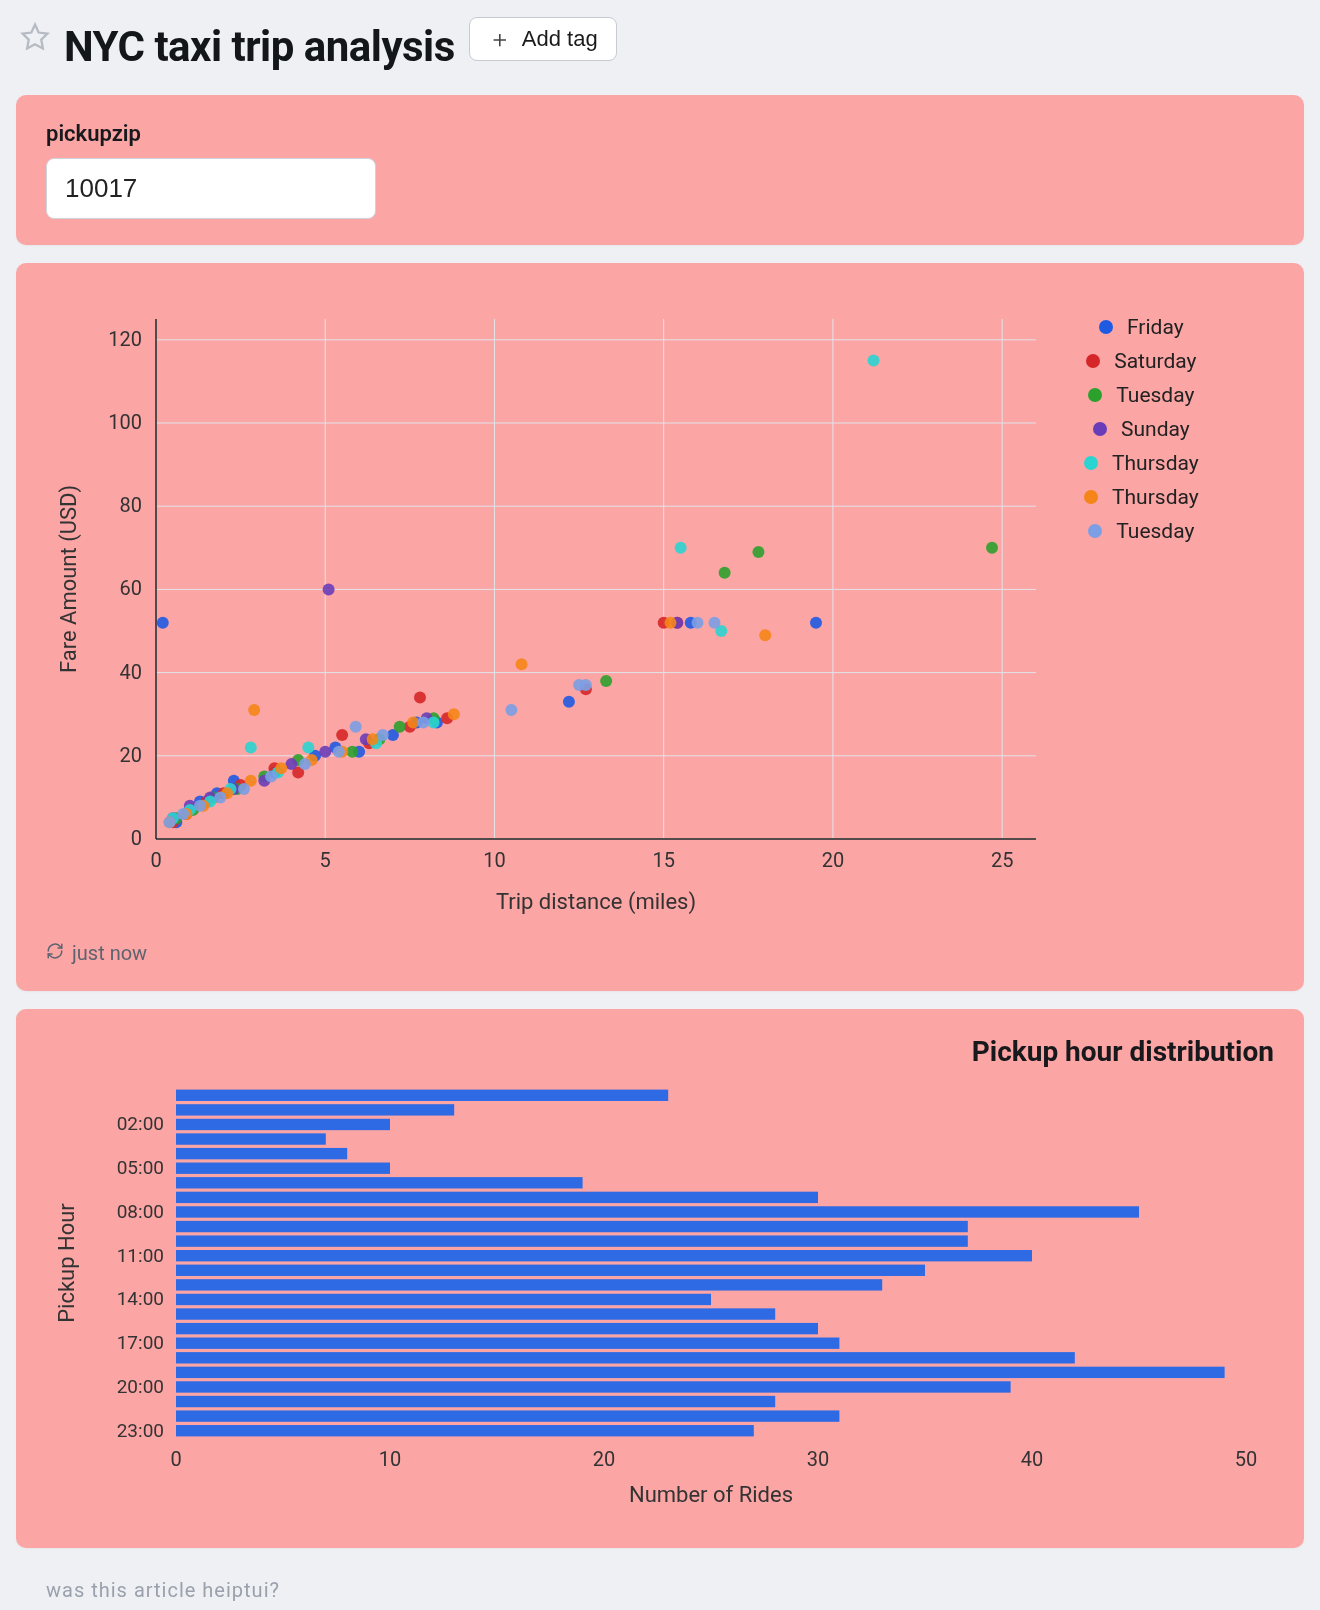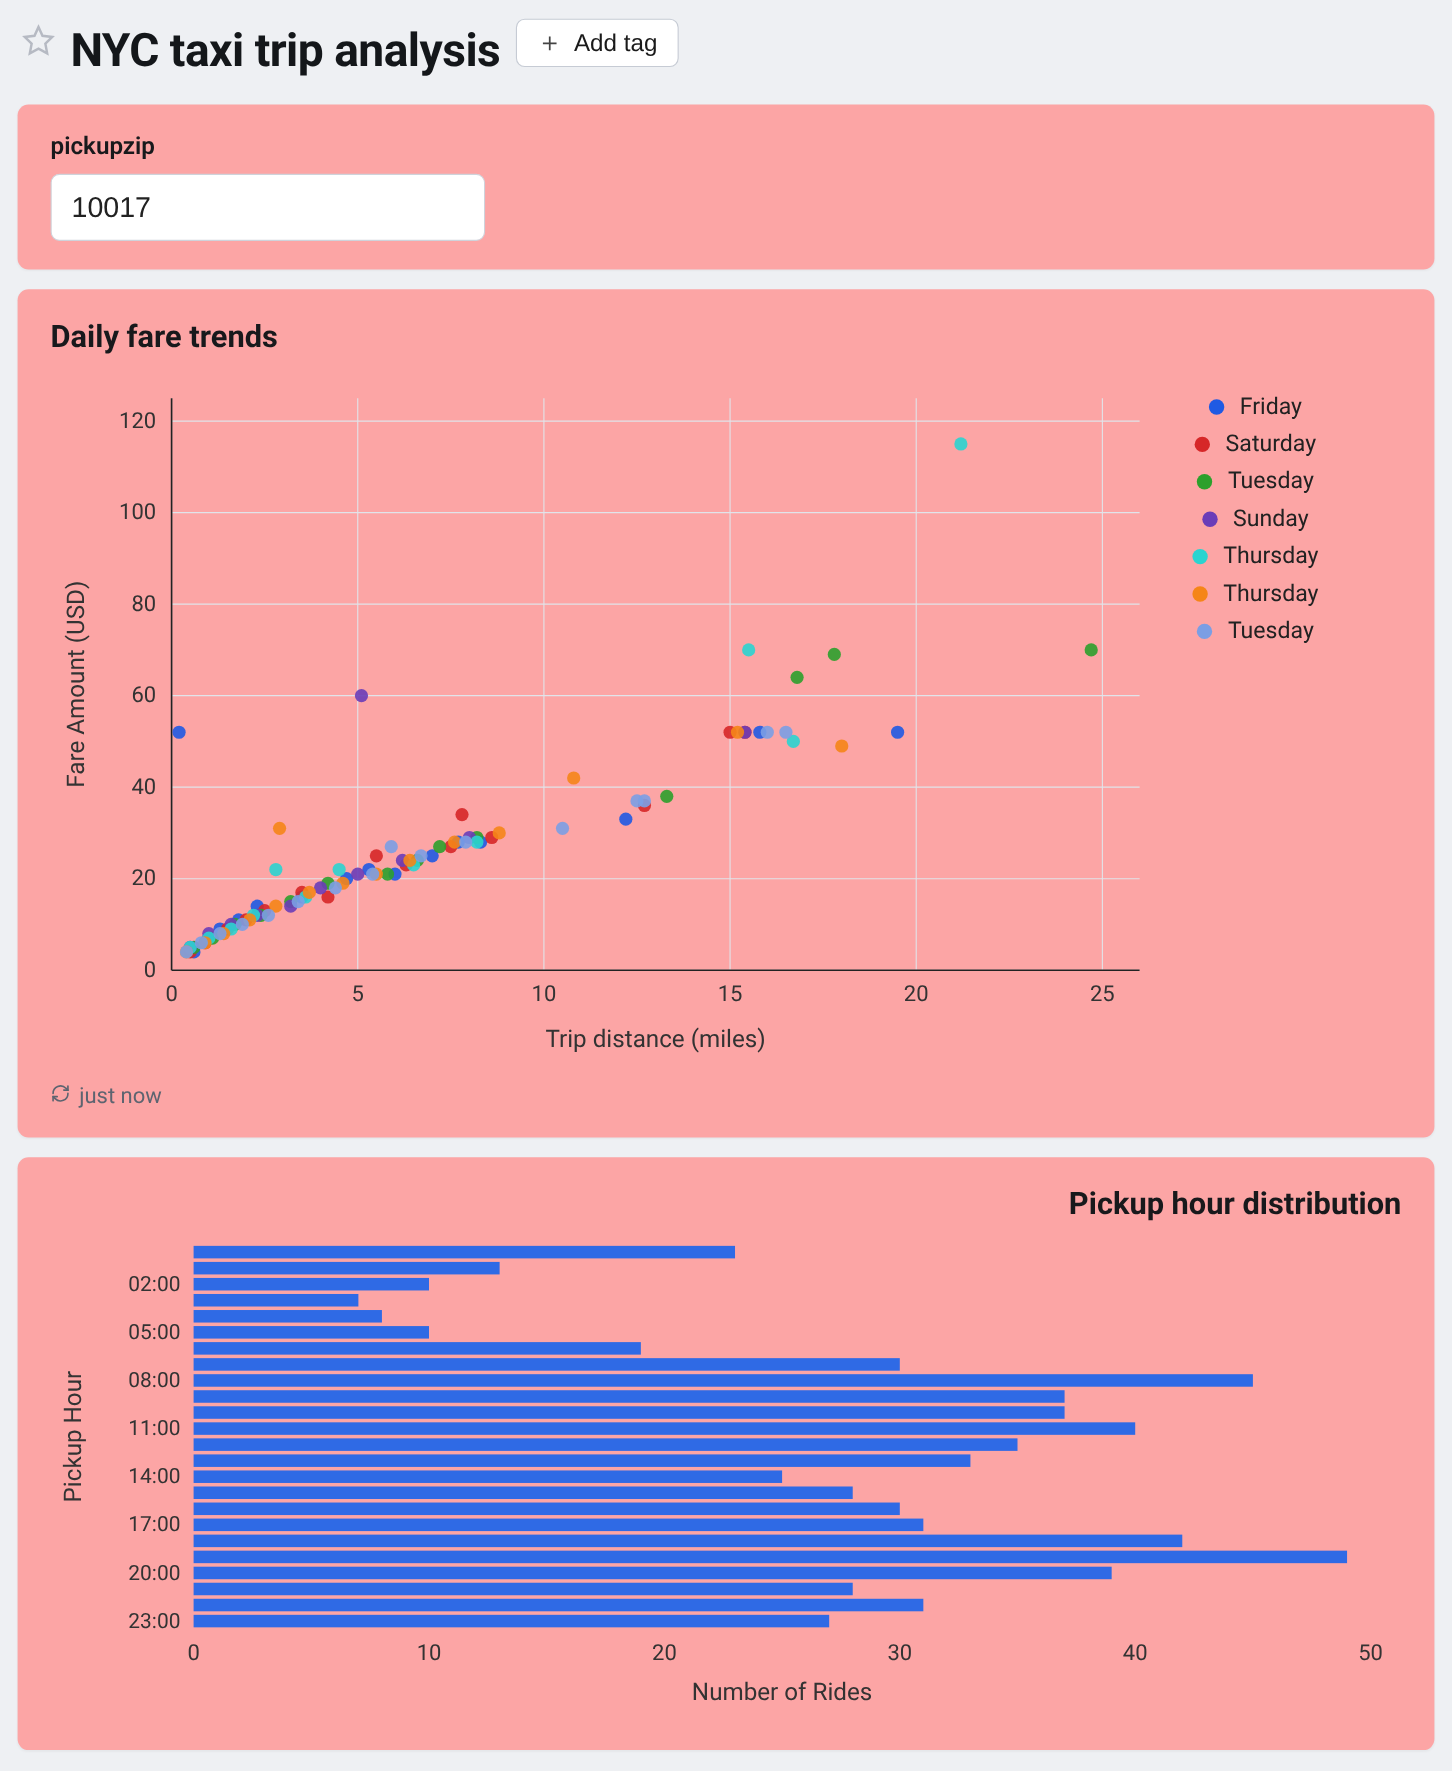--- a/index.html
+++ b/index.html
@@ -5,21 +5,21 @@
   * { box-sizing: border-box; }
   html, body { margin:0; padding:0; background:#eef0f3; font-family:-apple-system,BlinkMacSystemFont,"Segoe UI",Roboto,Helvetica,Arial,sans-serif; color:#1a1a1a; }
   .page { width:1320px; padding:0 16px 20px 16px; }
   .header-bar { display:flex; align-items:center; gap:14px; padding:6px 4px 24px 4px; }
   .star { width:30px; height:30px; color:#b6bac3; }
   .page-title { font-size:42px; font-weight:700; letter-spacing:-0.5px; color:#14171a;margin-top:16px; }
   .add-tag-btn { display:flex; align-items:center; gap:10px; background:#fff; border:1px solid #c6cbd4; border-radius:8px; padding:8px 18px; font-size:22px; color:#1a1a1a; cursor:pointer; }
   .add-tag-btn .plus { font-size:24px; line-height:1; color:#444; }
   .card { background:#fca5a5; border-radius:10px; box-shadow:0 1px 2px rgba(0,0,0,.04); padding:26px 30px; margin-bottom:18px; }
   .param-label { font-size:22px; font-weight:600; color:#18191c; margin-bottom:12px; }
-  .text-input { width:395px; font-size:26px; padding:14px 18px; border:1px solid #cfd3db; border-radius:8px; color:#222; }
+  .text-input { width:330px; font-size:26px; padding:14px 18px; border:1px solid #cfd3db; border-radius:8px; color:#222; }
   .panel-title { font-size:28px; font-weight:700; color:#18191c; margin:0 0 10px 0; }
   .chart-wrap { display:flex; }
   .chart-svg { display:block; }
   .legend { padding:26px 0 0 28px; font-size:21px; color:#222; }
   .legend-row { display:flex; align-items:center; gap:14px; margin-bottom:10px;justify-content:center; }
   .legend-dot { width:14px; height:14px; border-radius:50%; }
   .refresh-line { display:flex; align-items:center; gap:8px; color:#5d6470; font-size:20px; margin-top:12px; }
   .bar { fill:#2f6ae5; }
   .helpful-partial { color:#9aa1ad; font-size:20px; padding:12px 6px 0 30px; letter-spacing:1px; }
 </style>
@@ -40,21 +40,20 @@
       <span>Add tag</span>
     </button>
   </div>
 
   <div class="card">
     <div class="param-label">pickupzip</div>
     <input class="text-input" type="text" value="10017" style="">
   </div>
 
   <div class="card">
-    <div class="panel-title">Daily fare trends</div>
     <div class="chart-wrap">
       <svg id="scatter-svg" class="chart-svg" width="1010" height="640">
           <line x1="110" x2="110" y1="30" y2="550" stroke="#e1e4ea"></line>
           <text x="110" y="578" text-anchor="middle" font-size="20" fill="#333">0</text>
           <line x1="279.2307692307692" x2="279.2307692307692" y1="30" y2="550" stroke="#e1e4ea"></line>
           <text x="279.2307692307692" y="578" text-anchor="middle" font-size="20" fill="#333">5</text>
           <line x1="448.46153846153845" x2="448.46153846153845" y1="30" y2="550" stroke="#e1e4ea"></line>
           <text x="448.46153846153845" y="578" text-anchor="middle" font-size="20" fill="#333">10</text>
           <line x1="617.6923076923076" x2="617.6923076923076" y1="30" y2="550" stroke="#e1e4ea"></line>
           <text x="617.6923076923076" y="578" text-anchor="middle" font-size="20" fill="#333">15</text>

